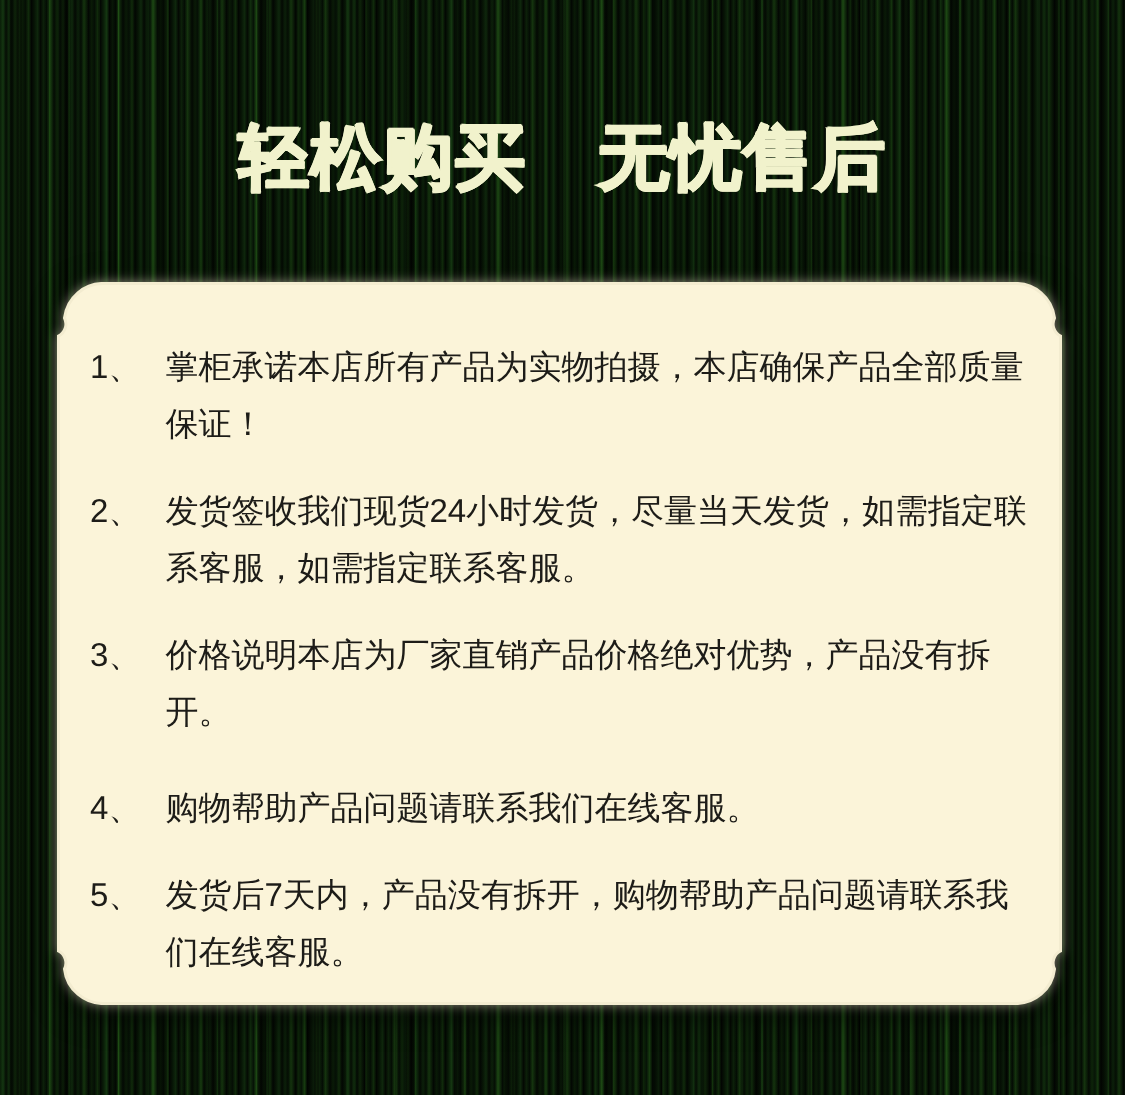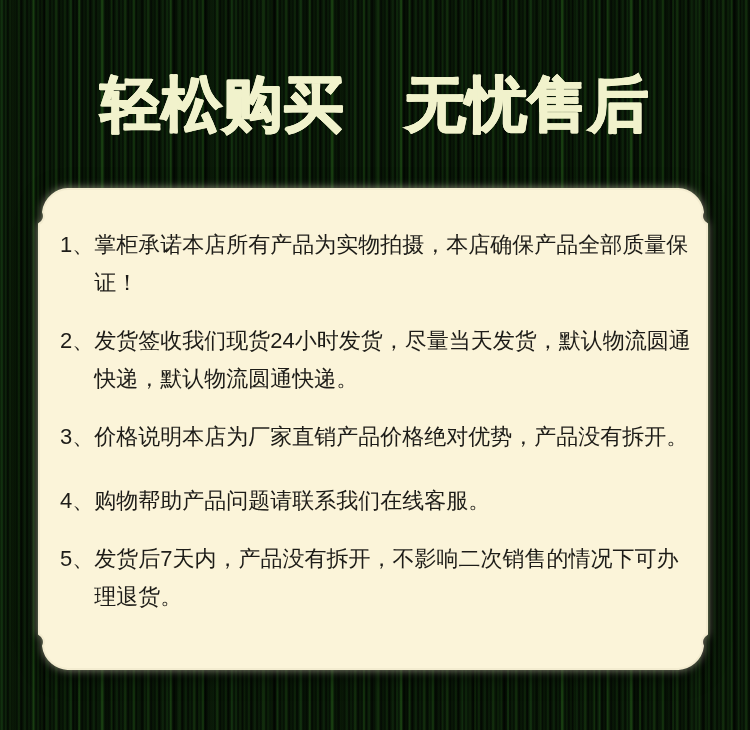--- a/index.html
+++ b/index.html
@@ -21,21 +21,21 @@
       repeating-linear-gradient(90deg,
         #0a1d08 0px, #143611 2px, #050c04 4px, #102c0d 6px,
         #061206 8px, #1c4713 10px, #040b04 13px, #0d2409 15px,
         #071407 17px, #163a0f 19px, #030803 21px, #0a1d08 23px);
   }
   .title {
     position: absolute;
     top: 72px; left: 0; right: 0;
     margin: 0;
     text-align: center;
-    font-size: 60px;
+    font-size: 47px;
     line-height: 66px;
     font-weight: bold;
     letter-spacing: 1px;
     color: #f1f2cc;
     -webkit-text-stroke: 1.5px #f1f2cc;
     text-shadow:
       1px 0 0 #f1f2cc, -1px 0 0 #f1f2cc,
       0 1px 0 #f1f2cc, 0 -1px 0 #f1f2cc;
   }
   .panel {
@@ -57,21 +57,21 @@
     font-size: 22px;
     line-height: 38px;
   }
   .item {
     display: flex;
     align-items: flex-start;
     margin-bottom: 20px;
   }
   .item:nth-child(3) { margin-bottom: 26px; }
   .item .num { flex: 0 0 auto; white-space: nowrap; }
-  .item .txt { flex: 1 1 auto; }
+  .item .txt { flex: 1 1 auto; margin-left: 16px; }
 </style>
 </head>
 <body>
 
 <div class="screen">
 
   <h1 class="title">轻松购买　无忧售后</h1>
 
   <section class="panel">
     <svg class="panel-shape" viewBox="0 0 670 482" xmlns="http://www.w3.org/2000/svg" aria-hidden="true">
@@ -91,30 +91,30 @@
                Z" fill="#fbf4d9" stroke="#f3ecd0" stroke-width="2"></path>
     </svg>
 
     <div class="panel-content">
       <div class="item">
         <span class="num">1、</span>
         <span class="txt">掌柜承诺本店所有产品为实物拍摄，本店确保产品全部质量保证！</span>
       </div>
       <div class="item">
         <span class="num">2、</span>
-        <span class="txt">发货签收我们现货24小时发货，尽量当天发货，默认物流圆通快递，默认物流圆通快递。</span>
+        <span class="txt">发货签收我们现货24小时发货，尽量当天发货，如需指定联系客服，如需指定联系客服。</span>
       </div>
       <div class="item">
         <span class="num">3、</span>
         <span class="txt">价格说明本店为厂家直销产品价格绝对优势，产品没有拆开。</span>
       </div>
       <div class="item">
         <span class="num">4、</span>
         <span class="txt">购物帮助产品问题请联系我们在线客服。</span>
       </div>
       <div class="item">
         <span class="num">5、</span>
-        <span class="txt">发货后7天内，产品没有拆开，不影响二次销售的情况下可办理退货。</span>
+        <span class="txt">发货后7天内，产品没有拆开，购物帮助产品问题请联系我们在线客服。</span>
       </div>
     </div>
   </section>
 
 </div>
 
 </body></html>

